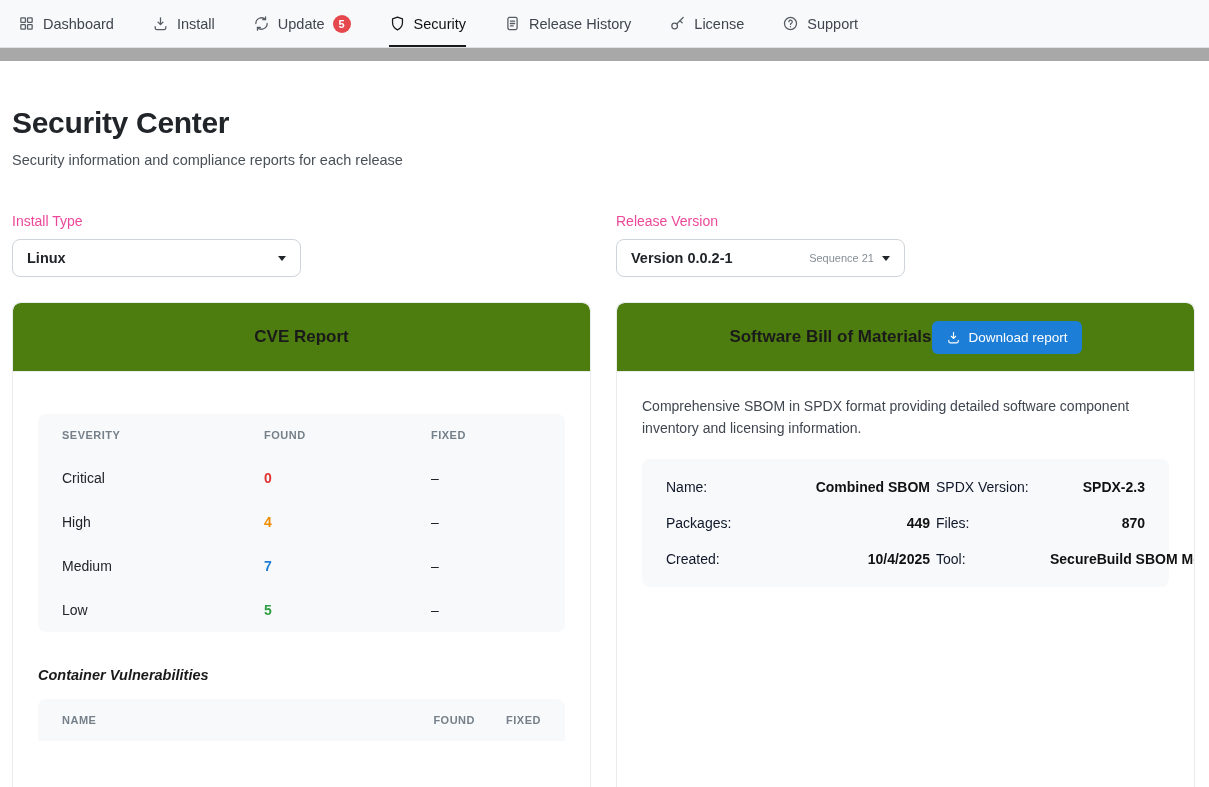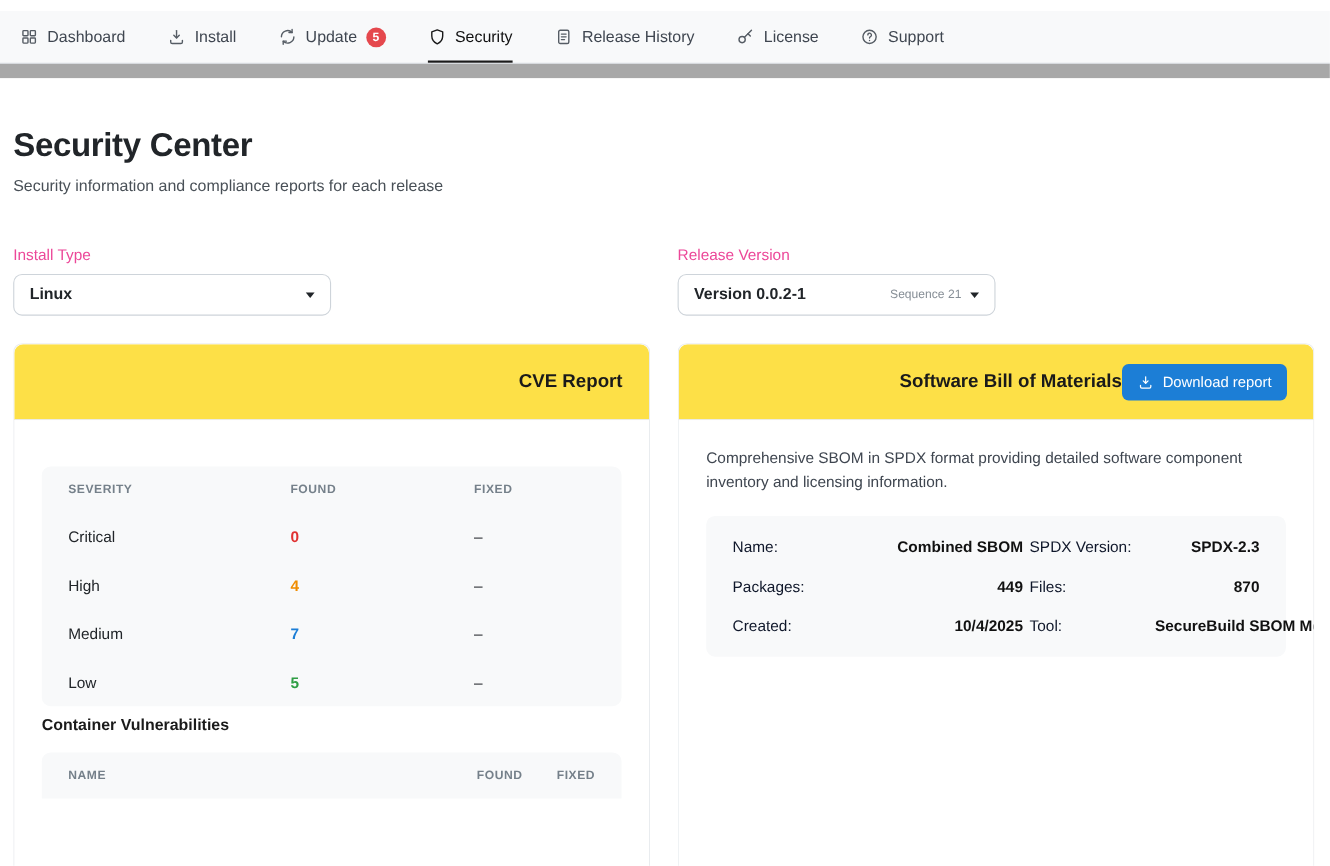--- a/index.html
+++ b/index.html
@@ -12,21 +12,20 @@
 
   
   .topnav {
     height: 48px;
     background: #f8f9fa;
     border-bottom: 1px solid #dee2e6;
     display: flex;
     align-items: stretch;
     padding: 0 18px;
     gap: 38px;
-    margin-top: 10px;
   }
   .nav-item {
     display: flex;
     align-items: center;
     gap: 8px;
     font-size: 14.5px;
     color: #3f4650;
     cursor: pointer;
     position: relative;
     border-bottom: 2px solid transparent;
@@ -89,23 +88,23 @@
     border-bottom: none;
     background: #fff;
     height: 498px;
     overflow: hidden;
   }
   .card-header {
     padding: 0 24px;
     height: 69px;
     display: flex;
     align-items: center;
-    justify-content: flex-end;
+    justify-content: center;
     border-bottom: 1px solid #e9ecef;
-    background: #fde047;
+    background: #4d7c0f;
     border-radius: 8px 8px 0 0;
   }
   .card-title { font-size: 17px; font-weight: 700; color: #1a1a1a; }
   .card-body { padding: 24px 25px; }
   .card-desc { font-size: 14px; color: #3f4650; line-height: 1.55; max-width: 530px; }
 
   
   .sev-table {
     margin-top: 18px;
     background: #f8f9fa;
@@ -124,21 +123,21 @@
     height: 42px;
     font-size: 11px;
     font-weight: 700;
     letter-spacing: 0.5px;
     color: #75808a;
     text-transform: uppercase;
   }
   .sev-found { font-weight: 600; }
   .sev-fixed { color: #212529; }
 
-  .sub-title { margin-top: 10px; font-size: 14.5px; font-weight: 700; color: #1a1a1a; }
+  .sub-title { margin-top: 35px; font-size: 14.5px; font-weight: 700; color: #1a1a1a; font-style: italic; }
   .cv-table { margin-top: 16px; background: #f8f9fa; border-radius: 8px 8px 0 0; }
   .cv-head {
     display: grid;
     grid-template-columns: 1fr 90px 66px;
     padding: 0 24px;
     height: 42px;
     align-items: center;
     font-size: 11px;
     font-weight: 700;
     letter-spacing: 0.5px;

